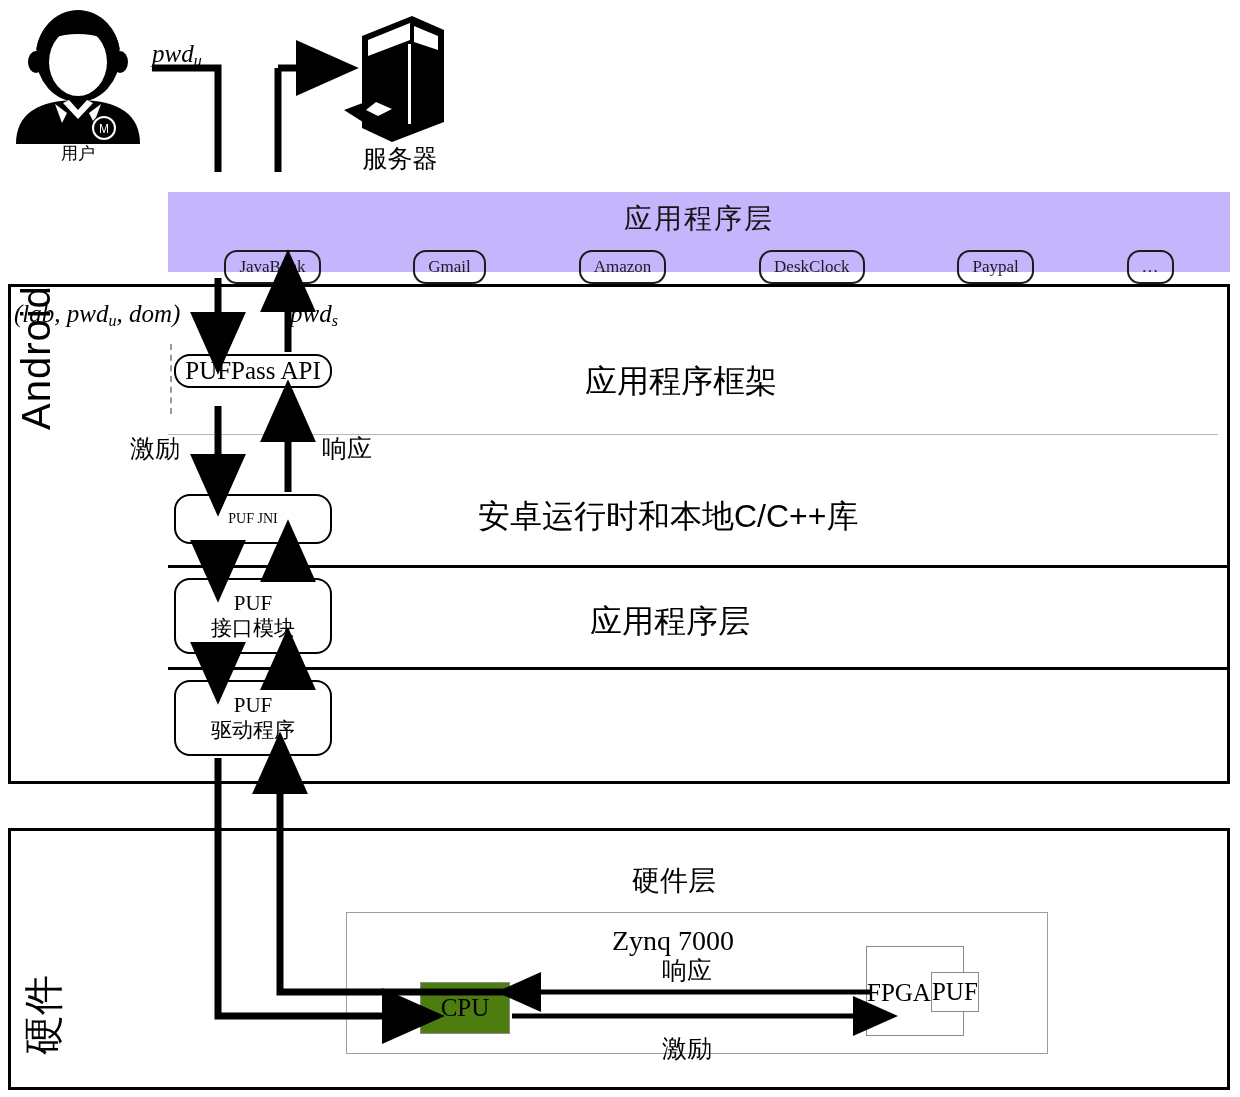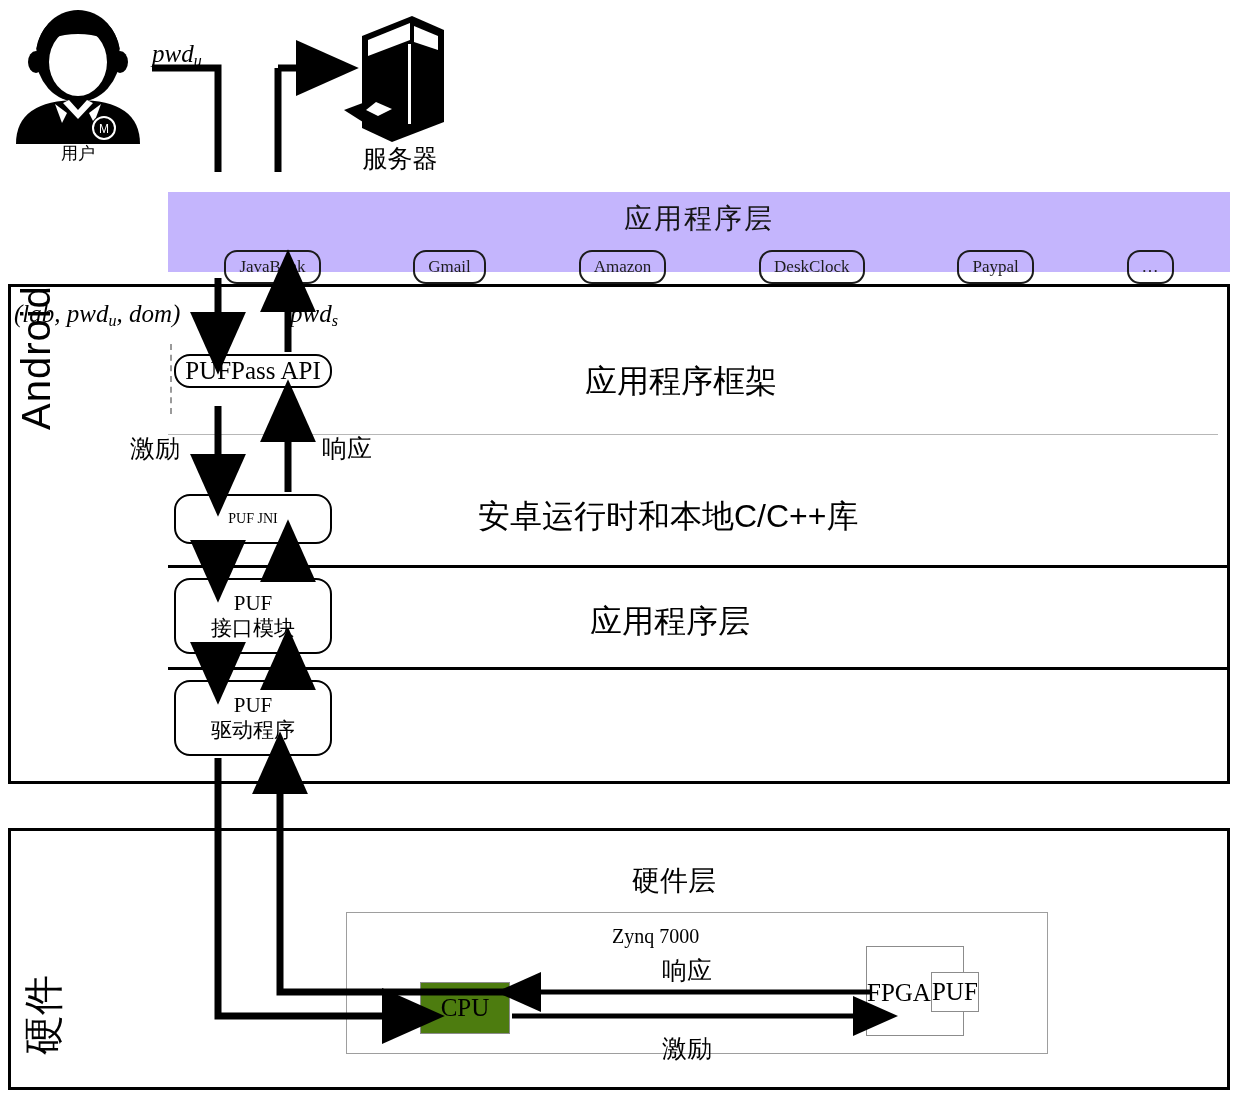--- a/index.html
+++ b/index.html
@@ -102,21 +102,21 @@
   }
   #hw-side-label{
     left:16px;top:1055px;font-size:40px;font-family:"Liberation Sans",sans-serif;
     transform:rotate(-90deg);transform-origin:left top;white-space:nowrap;
   }
   #cap-hwlayer{left:632px;top:862px;font-size:28px;}
   #zynq-box{
     left:346px;top:912px;width:702px;height:142px;
     border:1.5px solid #9e9e9e;background:#fff;box-sizing:border-box;
   }
-  #zynq-label{left:612px;top:925px;font-size:20px;}
+  #zynq-label{left:612px;top:925px;font-size:28px;}
   #cpu-box{
     left:420px;top:982px;width:90px;height:52px;
     border:1.5px solid #8c8c8c;background:#4d7c0f;box-sizing:border-box;
     display:flex;align-items:center;justify-content:center;font-size:25px;
   }
   #fpga-box{
     left:866px;top:946px;width:98px;height:90px;
     border:1.5px solid #8c8c8c;background:#fff;box-sizing:border-box;
     display:flex;flex-direction:row;align-items:center;
   }

